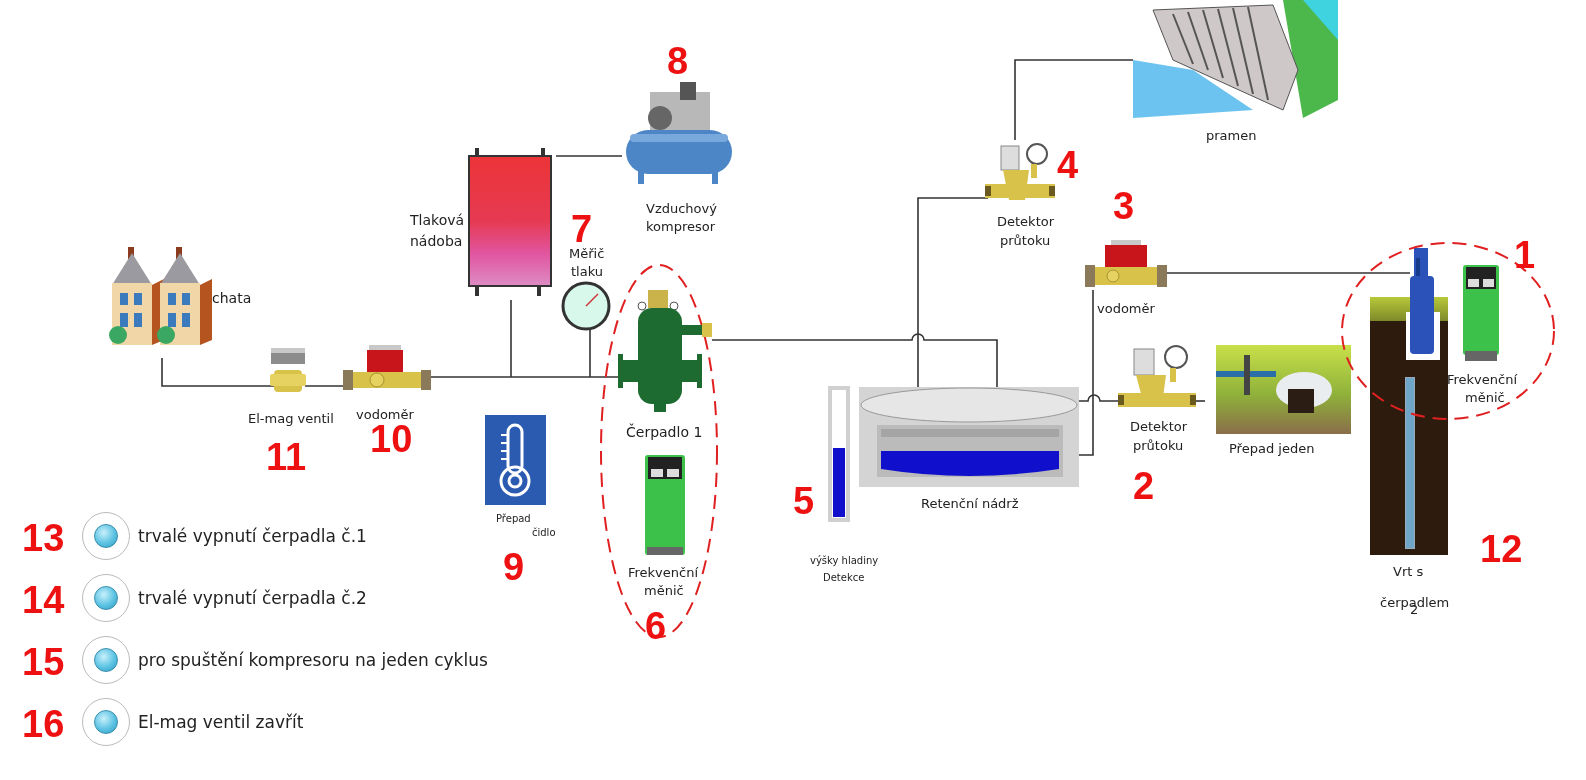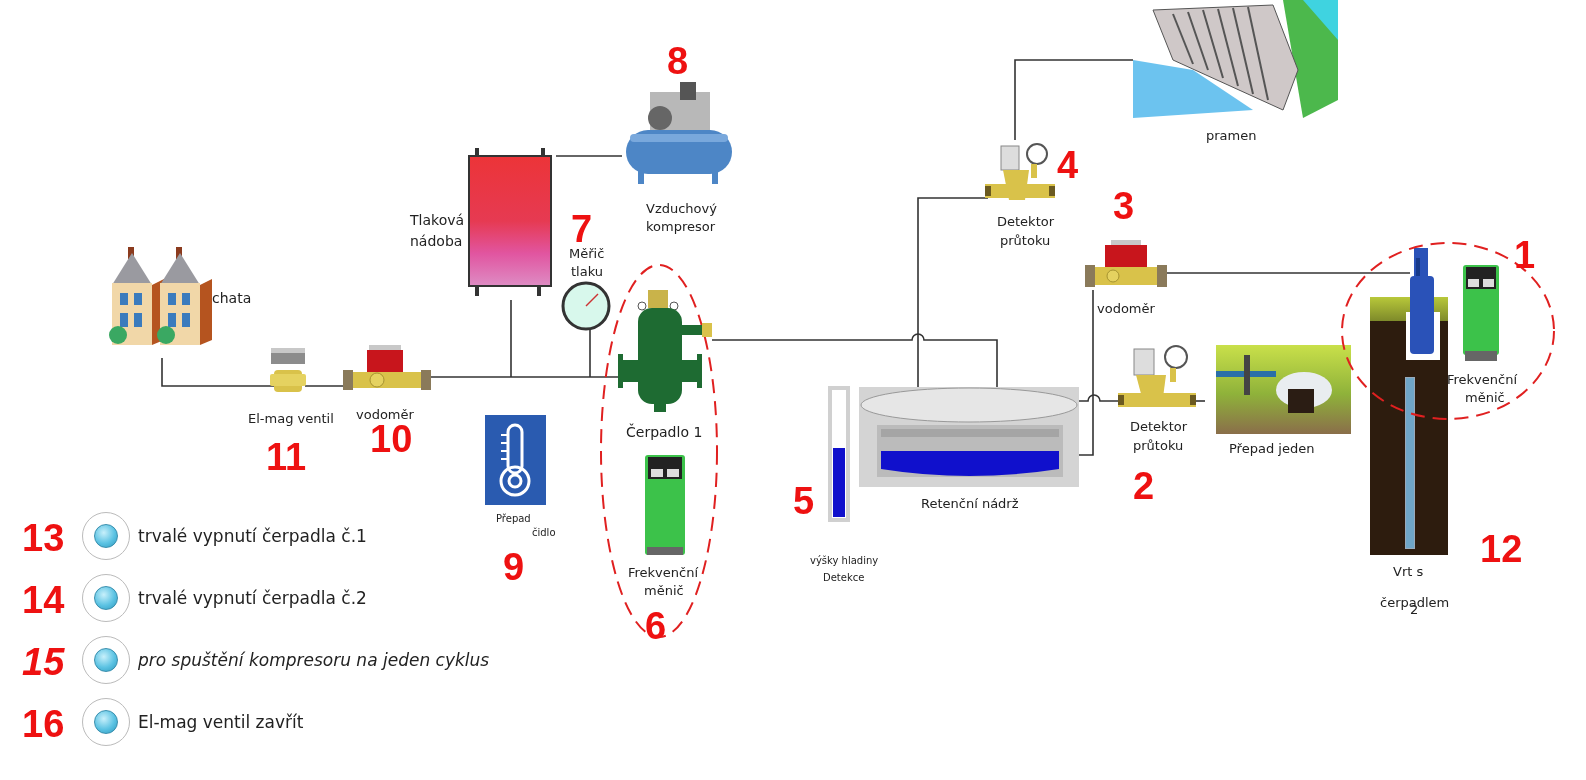--- a/index.html
+++ b/index.html
@@ -331,21 +331,21 @@
     </div>
   <div class="legend-text">trvalé vypnutí čerpadla č.1</div>
 </div>
 <div class="legend-row" style="top:572px;width:450px;">
   <div class="num">14</div>
   <div class="legend-btn">
       <div class="dot"></div>
     </div>
   <div class="legend-text">trvalé vypnutí čerpadla č.2</div>
 </div>
-<div class="legend-row" style="top:634px;width:450px;font-style:italic;">
+<div class="legend-row" style="top:634px;width:450px;">
   <div class="num">15</div>
   <div class="legend-btn">
       <div class="dot"></div>
     </div>
   <div class="legend-text">pro spuštění kompresoru na jeden cyklus</div>
 </div>
 <div class="legend-row" style="top:696px;width:450px;padding-left:46px;">
   <div class="num">16</div>
   <div class="legend-btn">
       <div class="dot"></div>

